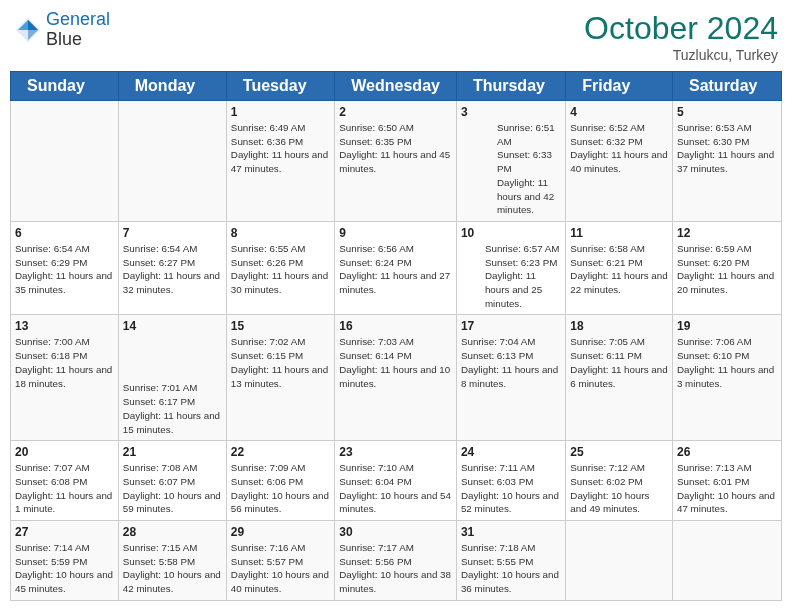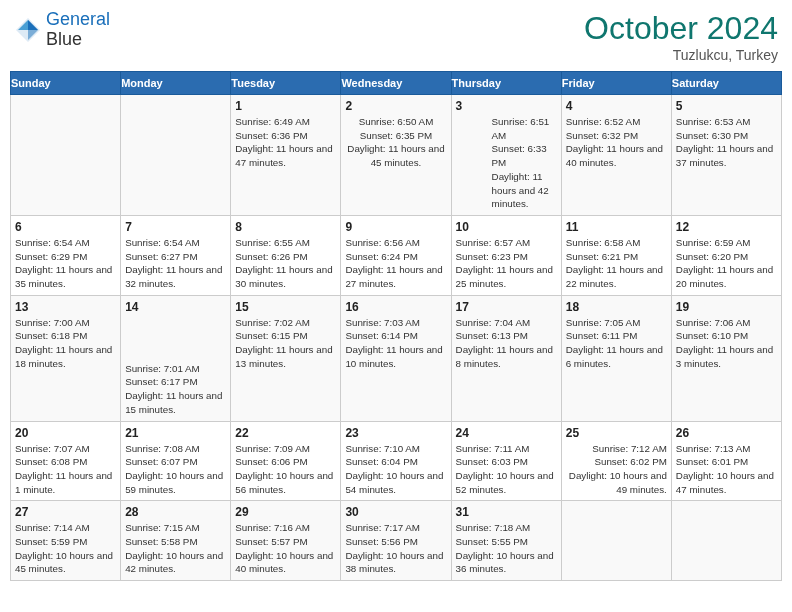--- a/index.html
+++ b/index.html
@@ -44,23 +44,23 @@
       color: #555;
     }
     table {
       width: 100%;
       border-collapse: collapse;
       font-size: 10.5px;
     }
     thead tr th {
       background-color: #2B6CB0;
       color: #fff;
-      padding: 5px 0;
+      padding: 5px 16px;
       text-align: left;
-      font-size: 11px;
+      font-size: 16px;
       font-weight: bold;
       border: 1px solid #1a5a9a;
     }
     tbody tr td {
       border: 1px solid #ccc;
       vertical-align: top;
       padding: 4px 4px;
       width: 110px;
       min-height: 70px;
       background: #fff;
@@ -122,21 +122,21 @@
         <td class="empty"></td>
         <td class="empty"></td>
         <td>
           <div class="day-num">1</div>
           <div class="day-info" style="white-space: pre-line;">Sunrise: 6:49 AM
 Sunset: 6:36 PM
 Daylight: 11 hours and 47 minutes.</div>
         </td>
         <td>
           <div class="day-num">2</div>
-          <div class="day-info" style="white-space: pre-line; text-align: center;">Sunrise: 6:50 AM
+          <div class="day-info" style="white-space: pre-line;">Sunrise: 6:50 AM
 Sunset: 6:35 PM
 Daylight: 11 hours and 45 minutes.</div>
         </td>
         <td>
           <div class="day-num">3</div>
           <div class="day-info" style="white-space: pre-line; margin-left: 36px;">Sunrise: 6:51 AM
 Sunset: 6:33 PM
 Daylight: 11 hours and 42 minutes.</div>
         </td>
         <td>
@@ -172,21 +172,21 @@
 Daylight: 11 hours and 30 minutes.</div>
         </td>
         <td>
           <div class="day-num">9</div>
           <div class="day-info" style="white-space: pre-line;">Sunrise: 6:56 AM
 Sunset: 6:24 PM
 Daylight: 11 hours and 27 minutes.</div>
         </td>
         <td>
           <div class="day-num">10</div>
-          <div class="day-info" style="white-space: pre-line;">Sunrise: 6:57 AM
+          <div class="day-info" style="white-space: pre-line; margin-left: 24px;">Sunrise: 6:57 AM
 Sunset: 6:23 PM
 Daylight: 11 hours and 25 minutes.</div>
         </td>
         <td>
           <div class="day-num">11</div>
           <div class="day-info" style="white-space: pre-line;">Sunrise: 6:58 AM
 Sunset: 6:21 PM
 Daylight: 11 hours and 22 minutes.</div>
         </td>
         <td>
@@ -266,21 +266,21 @@
 Daylight: 10 hours and 54 minutes.</div>
         </td>
         <td>
           <div class="day-num">24</div>
           <div class="day-info" style="white-space: pre-line;">Sunrise: 7:11 AM
 Sunset: 6:03 PM
 Daylight: 10 hours and 52 minutes.</div>
         </td>
         <td>
           <div class="day-num">25</div>
-          <div class="day-info" style="white-space: pre-line; text-align: right;">Sunrise: 7:12 AM
+          <div class="day-info" style="white-space: pre-line;">Sunrise: 7:12 AM
 Sunset: 6:02 PM
 Daylight: 10 hours and 49 minutes.</div>
         </td>
         <td>
           <div class="day-num">26</div>
           <div class="day-info" style="white-space: pre-line;">Sunrise: 7:13 AM
 Sunset: 6:01 PM
 Daylight: 10 hours and 47 minutes.</div>
         </td>
       </tr>

